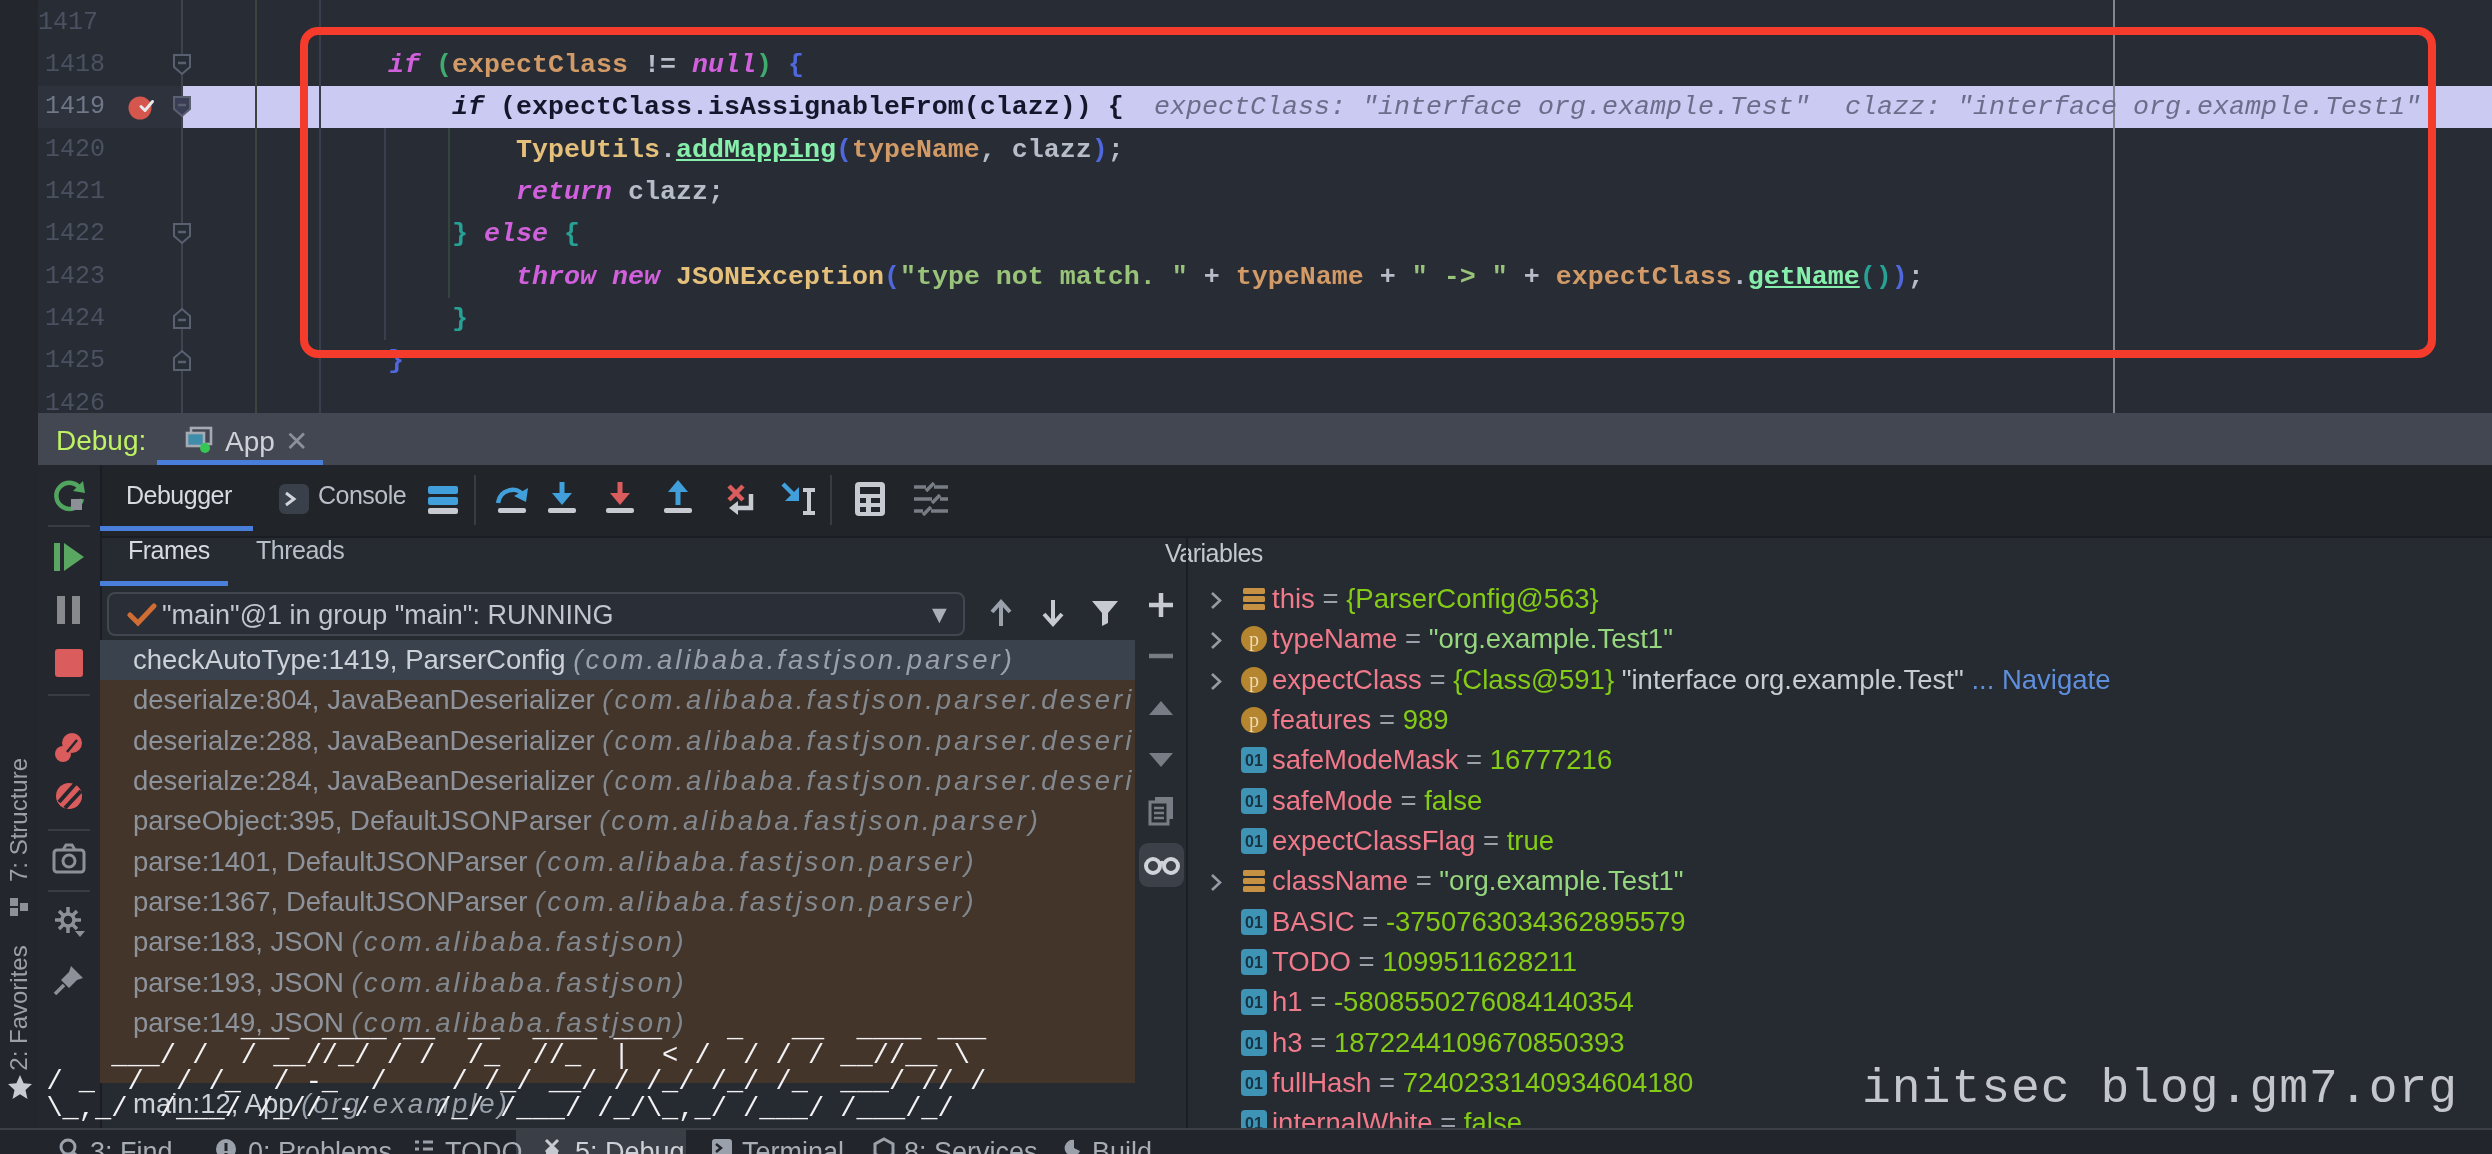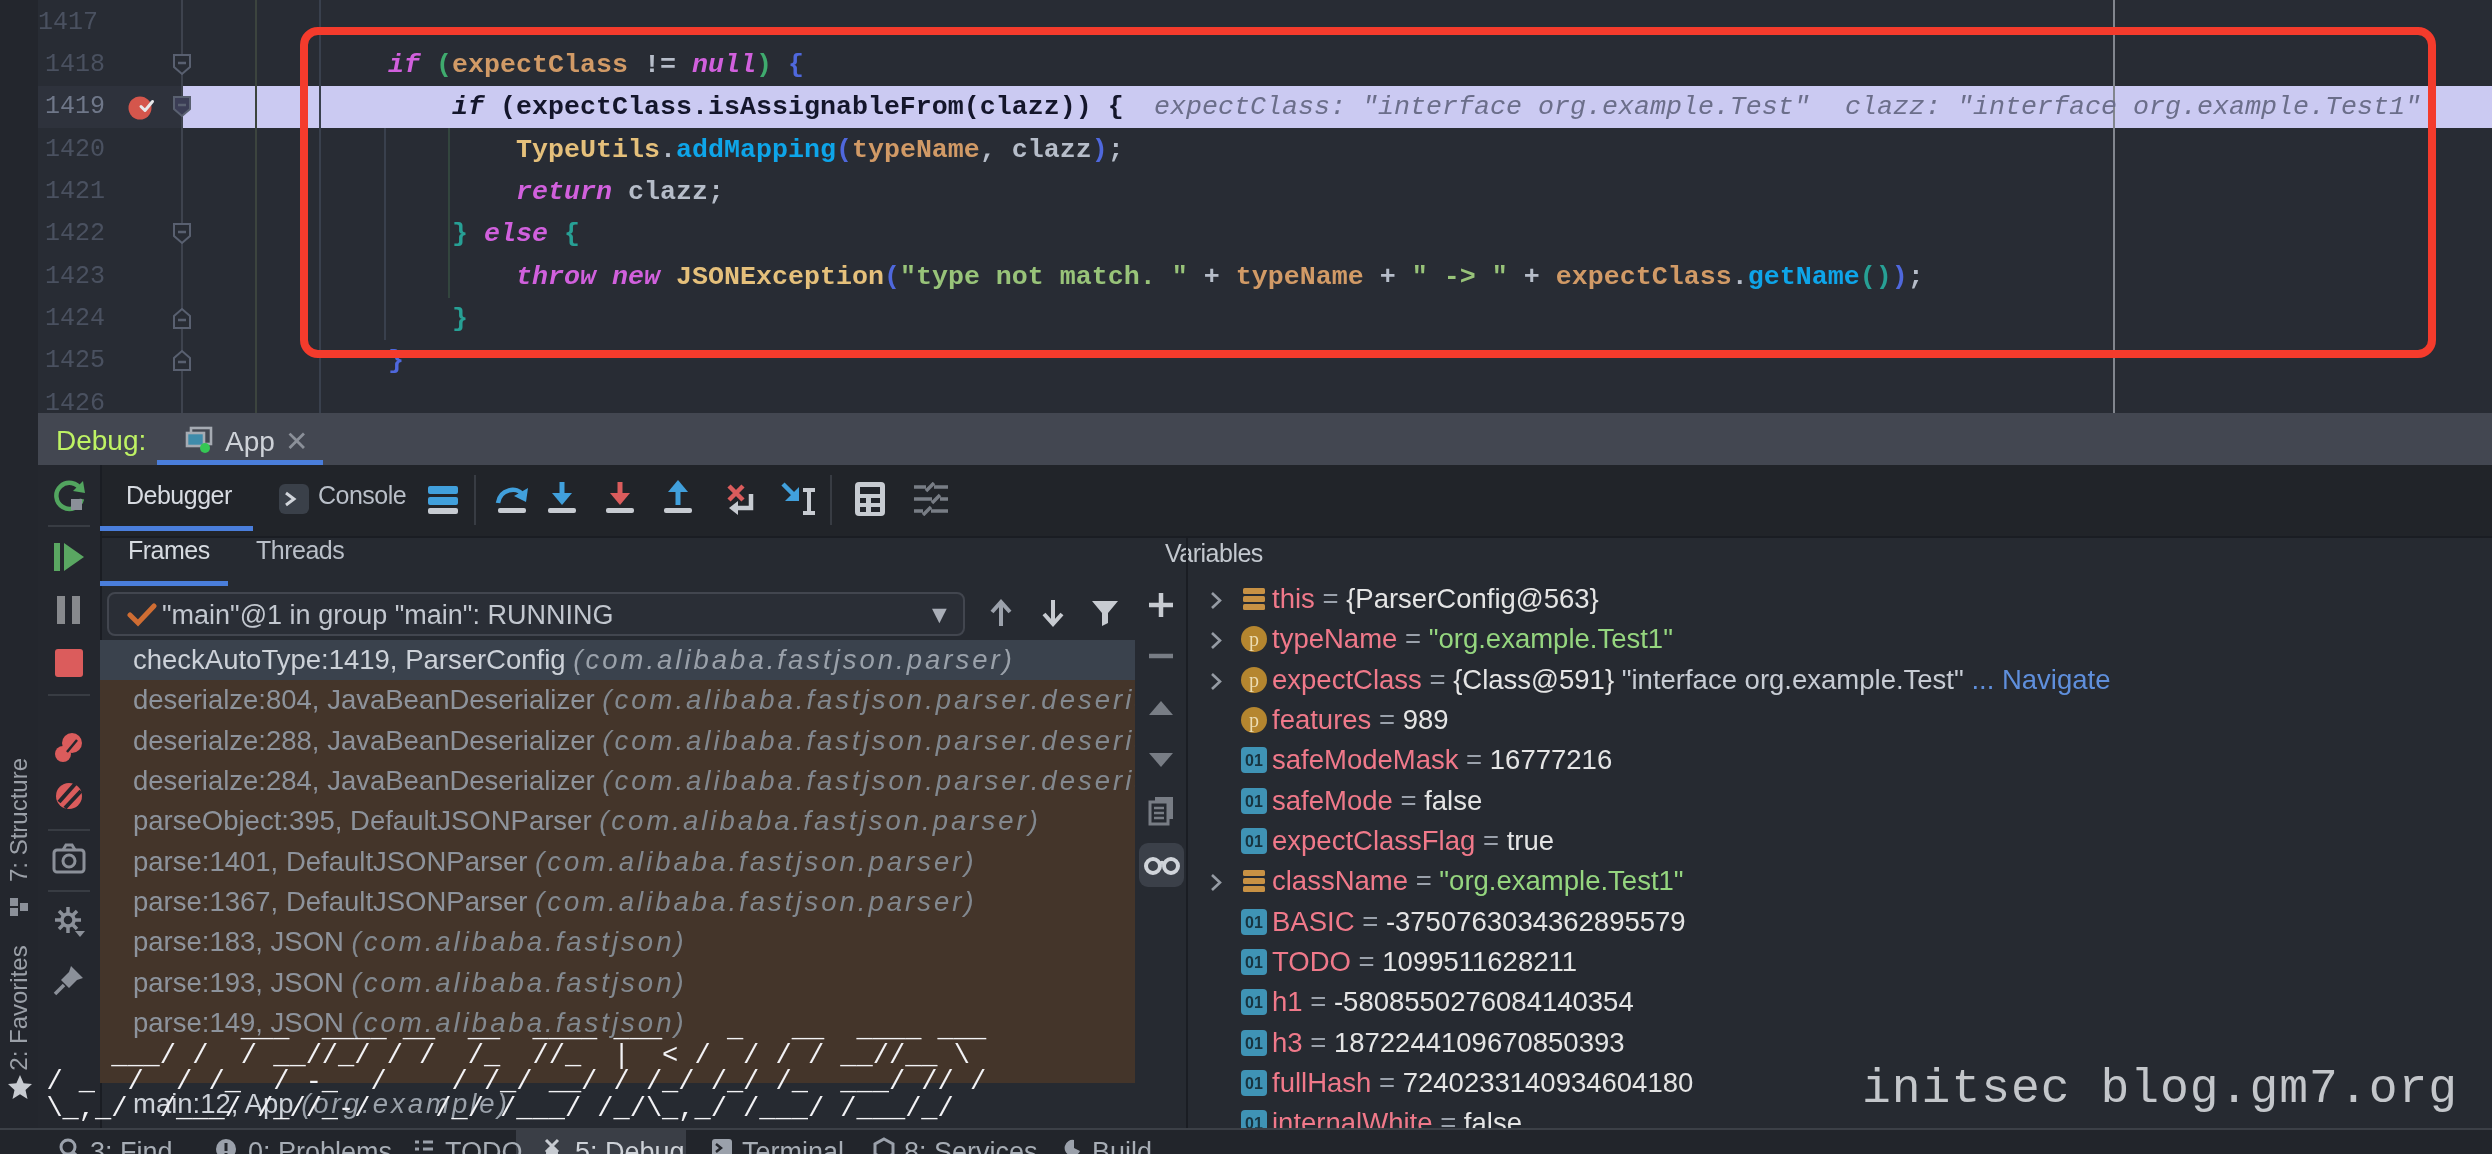--- a/index.html
+++ b/index.html
@@ -6,21 +6,21 @@
   html,body { width:2492px; height:1154px; overflow:hidden; background:#282c34;
     font-family:"Liberation Sans", sans-serif; }
   .abs { position:absolute; }
   #stage { position:relative; width:2492px; height:1154px; overflow:hidden; }
   #nums .codeline { font-size:25px; }
   #code .codeline { font-weight:700; }
   .mono { font-family:"Liberation Mono", monospace; }
   
   .kw { color:#d160dd; font-style:italic; }
   .org { color:#d19a66; }
-  .blu { color:#0ea5e9; }
+  .blu { color:#86efac;text-decoration:underline; }
   .yel { color:#e5c07b; }
   .grn { color:#98c379; }
   .fg  { color:#b6bdc9; }
   .pgrn{ color:#3fab6e; }
   .pind{ color:#4f68dd; }
   .teal{ color:#27a095; }
   .codeline { position:absolute; left:0; white-space:pre; font-family:"Liberation Mono", monospace;
      font-size:26.66px; line-height:42.33px; height:42.33px; }
 </style>
 </head>
@@ -411,21 +411,21 @@
             <text x="14" y="20" text-anchor="middle" font-family="Liberation Sans" font-weight="bold" font-size="16" fill="#17333f">01</text>
           </svg>
           <div class="vtx"><span class="vn">internalWhite</span><span class="veq"> = </span><span class="vv">false</span></div>
         </div>
 </div>
   <style>
     .vrow { position:absolute; left:0; width:1304px; height:40.3px; }
     .chev { position:absolute; left:15px; top:8px; }
     .vic  { position:absolute; left:52px; top:5px; }
     .vtx  { position:absolute; left:84px; top:3px; white-space:nowrap; }
-    .vn { color:#f0798a; } .veq { color:#9aa1ab; } .vv { color:#e5e5e5; }
+    .vn { color:#f0798a; } .veq { color:#9aa1ab; } .vv { color:#84cc16; }
     .vb { color:#c7ccd4; } .vg { color:#95d67f; } .vl { color:#5f8fdc; }
   </style>
 </div>
 
 <div class="abs" id="botbar" style="left:0;top:1128px;width:2492px;height:26px;background:#22252b;border-top:2px solid #3c4047;overflow:hidden;">
   <div class="abs" style="left:516px;top:0;width:170px;height:26px;background:#3a3e46;"></div>
   <svg class="abs" style="left:58px;top:7px;" width="24" height="24" viewBox="0 0 24 24">
         <circle cx="10" cy="10" r="7" fill="none" stroke="#9ba1ab" stroke-width="3"></circle>
         <path d="M15 15 L22 22" stroke="#9ba1ab" stroke-width="3"></path>
       </svg>

